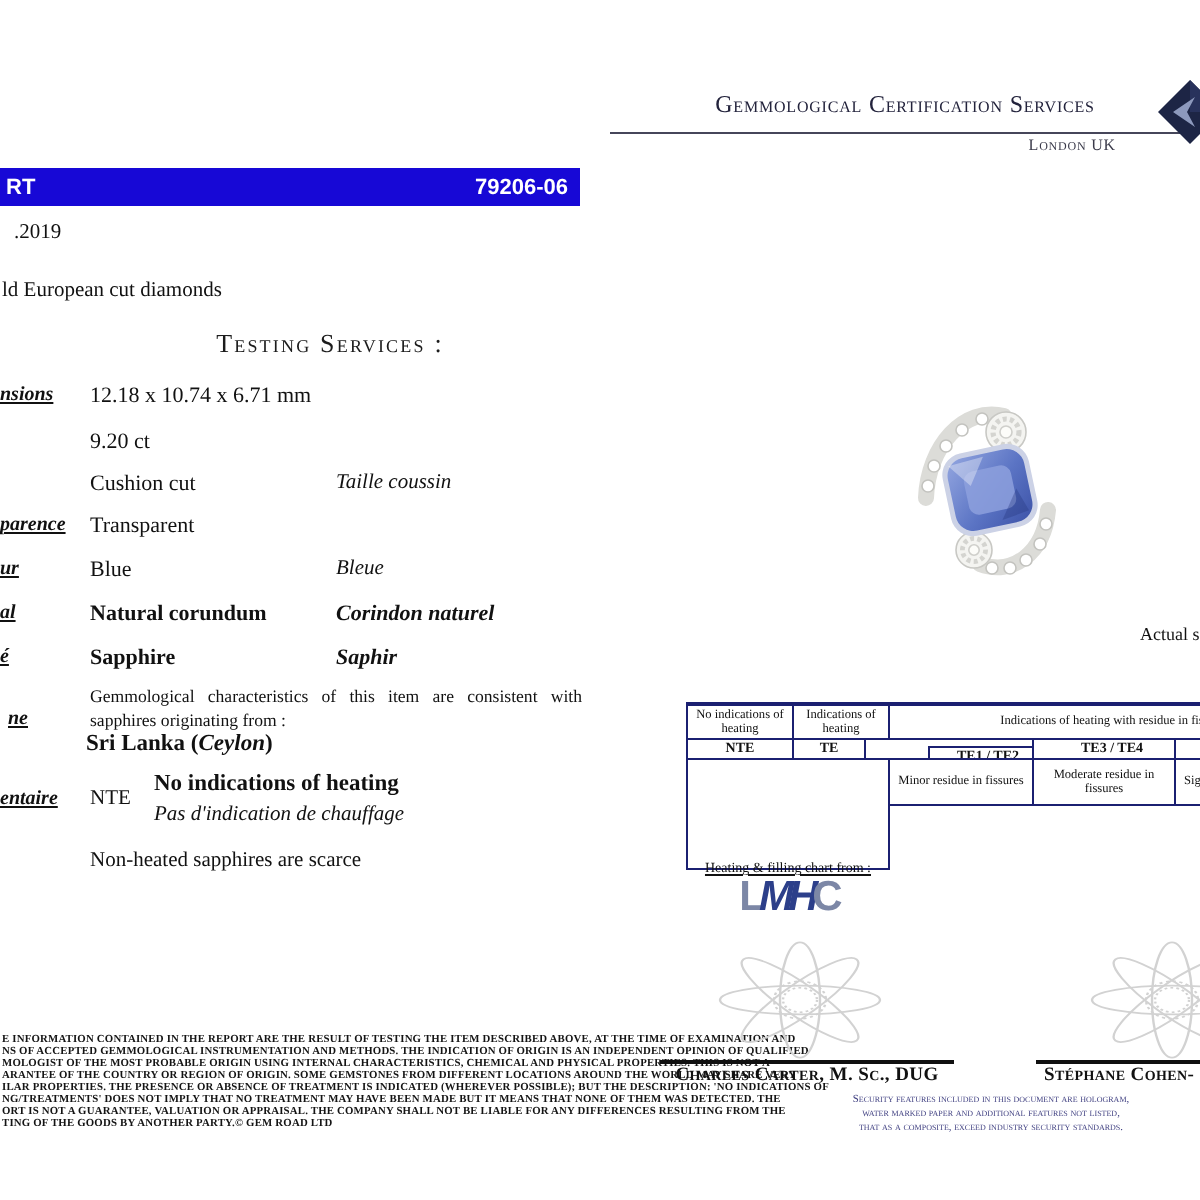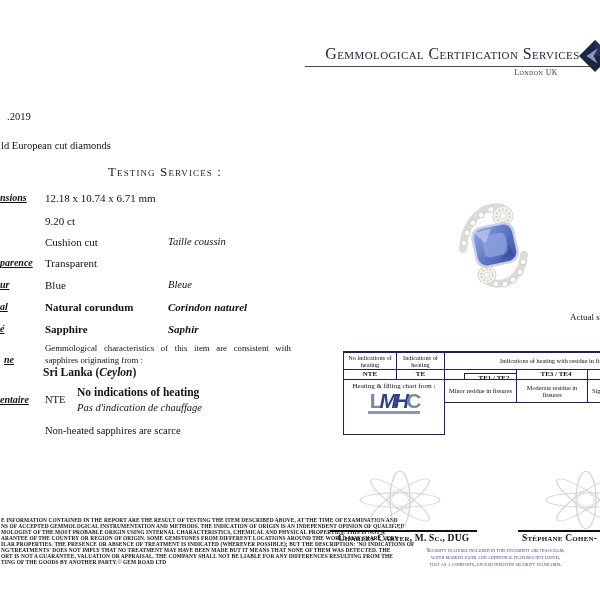--- a/index.html
+++ b/index.html
@@ -1,20 +1,20 @@
 <!DOCTYPE html>
 <html><head>
 <meta charset="utf-8">
 <style>
   html,body{margin:0;padding:0;background:#888;}
   .page{position:relative;width:600px;height:600px;background:#ffffff;overflow:hidden;
         font-family:"Liberation Serif",serif;color:#111;}
   .abs{position:absolute;}
   
-  .cert-title{font-variant:small-caps;font-size:16px;letter-spacing:.4px;color:#23233c;text-align:center;white-space:nowrap;}
+  .cert-title{font-variant:small-caps;font-size:12px;letter-spacing:.4px;color:#23233c;text-align:center;white-space:nowrap;}
   .header-rule{height:1px;background:#46465a;}
   .london{font-variant:small-caps;font-size:8px;color:#3a3a4a;text-align:right;letter-spacing:.4px;}
   
   .report-bar{background:#1708d6;color:#fff;height:19px;display:flex;align-items:center;
               justify-content:space-between;font-family:"Liberation Sans",sans-serif;
               font-weight:bold;font-size:11px;padding:0 6px 0 3px;box-sizing:border-box;}
   .desc{font-size:10.5px;white-space:nowrap;}
   .justify{white-space:normal;text-align:justify;text-align-last:justify;}
   .heading{font-variant:small-caps;font-size:13px;letter-spacing:1.1px;text-align:center;color:#1c1c1c;}
   
@@ -27,21 +27,21 @@
   .nte{font-size:10.5px;}
   .heat-en{font-weight:bold;font-size:11.5px;white-space:nowrap;}
   .heat-fr{font-style:italic;font-size:10.5px;white-space:nowrap;}
   .scarce{font-size:10.5px;white-space:nowrap;}
   .caption{font-size:9px;white-space:nowrap;}
   
   .cell{position:absolute;border:1px solid #1b2071;box-sizing:border-box;display:flex;
         align-items:center;justify-content:center;text-align:center;font-size:6.3px;line-height:1.15;background:#fff;}
   .cell.code{font-weight:bold;font-size:7px;}
   .chart-cell{flex-direction:column;justify-content:flex-start;padding-top:2px;}
-  .chart-link{font-size:7px;}
+  .chart-link{font-size:7px;text-decoration:underline;margin-top:48px;}
   .lmhc{margin-top:1px;font-family:"Liberation Sans",sans-serif;font-weight:bold;font-size:21px;
         letter-spacing:-3px;line-height:20px;}
   .lmhc .g1{color:#7c87a6;}
   .lmhc .g2{color:#2c3f8a;font-style:italic;}
   .lmhc-bar{width:52px;height:2.5px;background:#8e96ab;margin-top:0px;}
   
   .disc-line{font-size:5.4px;font-weight:bold;white-space:nowrap;color:#141414;letter-spacing:.1px;}
   .sig-line{height:2px;background:#101010;}
   .sig-name{font-variant:small-caps;font-weight:bold;font-size:9.5px;white-space:nowrap;letter-spacing:.2px;}
   .security{font-variant:small-caps;font-size:5.4px;line-height:6.8px;color:#3f3f80;text-align:center;}
@@ -56,20 +56,24 @@
   <div class="abs london" style="left:305px;top:68px;width:253px;">London UK</div>
 
   <div class="abs" style="left:578px;top:39px;width:34px;height:34px;">
     <svg width="34" height="34" viewBox="0 0 34 34">
       <polygon points="17,1 33,17 17,33 1,17" fill="#1d2545"></polygon>
       <polygon points="17,1 33,17 17,17" fill="#28325c"></polygon>
       <polygon points="8.5,17 19.5,9.5 15.5,17 19.5,24.5" fill="#8d99bd"></polygon>
     </svg>
   </div>
 
+  <div class="abs report-bar" style="left:0;top:84px;width:290px;">
+    <span>RT</span>
+    <span>79206-06</span>
+  </div>
 
   <div class="abs desc" style="left:7px;top:111px;">.2019</div>
   <div class="abs desc" style="left:1px;top:140px;">ld European cut diamonds</div>
 
   <div class="abs heading" style="left:0;top:164px;width:330px;">Testing Services :</div>
 
   <div class="abs" style="left:0;top:192px;">
     <span class="abs row-label" style="left:0;top:0;">nsions</span>
     <span class="abs row-value" style="left:45px;top:0;">12.18 x 10.74 x 6.71 mm</span>
   </div>
@@ -161,21 +165,21 @@
   </div>
   <div class="abs caption" style="left:570px;top:312px;">Actual s</div>
 
   <div class="abs" style="left:343px;top:351px;width:257px;height:84px;">
     <div class="abs" style="left:0;top:0;width:315px;height:2.5px;background:#1b2071;"></div>
     <div class="cell" style="left:0;top:1px;width:54px;height:18px;">No indications of heating</div>
     <div class="cell" style="left:53px;top:1px;width:49px;height:18px;">Indications of heating</div>
     <div class="cell" style="left:101px;top:1px;width:214px;height:18px;">Indications of heating with residue in fis</div>
 
     <div class="cell code" style="left:0;top:18px;width:54px;height:11px;">NTE</div>
-    <div class="cell code" style="left:53px;top:18px;width:49px;height:11px;">TE</div>
+    <div class="cell code" style="left:53px;top:18px;width:37px;height:11px;">TE</div>
     <div class="cell code" style="left:101px;top:22px;width:60px;height:11px;margin-left:20px;">TE1 / TE2</div>
     <div class="cell code" style="left:173px;top:18px;width:80px;height:11px;">TE3 / TE4</div>
     <div class="cell code" style="left:244px;top:18px;width:71px;height:11px;"></div>
 
     <div class="cell chart-cell" style="left:0;top:28px;width:102px;height:56px;">
       <span class="chart-link">Heating &amp; filling chart from :</span>
       <div class="lmhc">
         <span class="g1">L</span><span class="g2">M</span><span class="g2">H</span><span class="g1">C</span>
       </div>
       <div class="lmhc-bar"></div>

